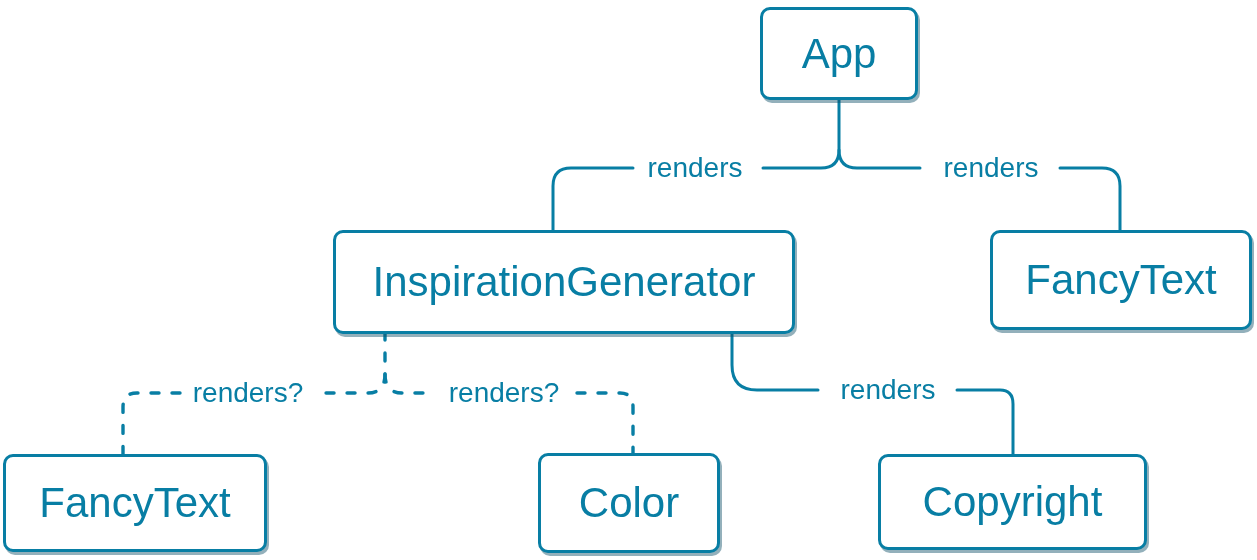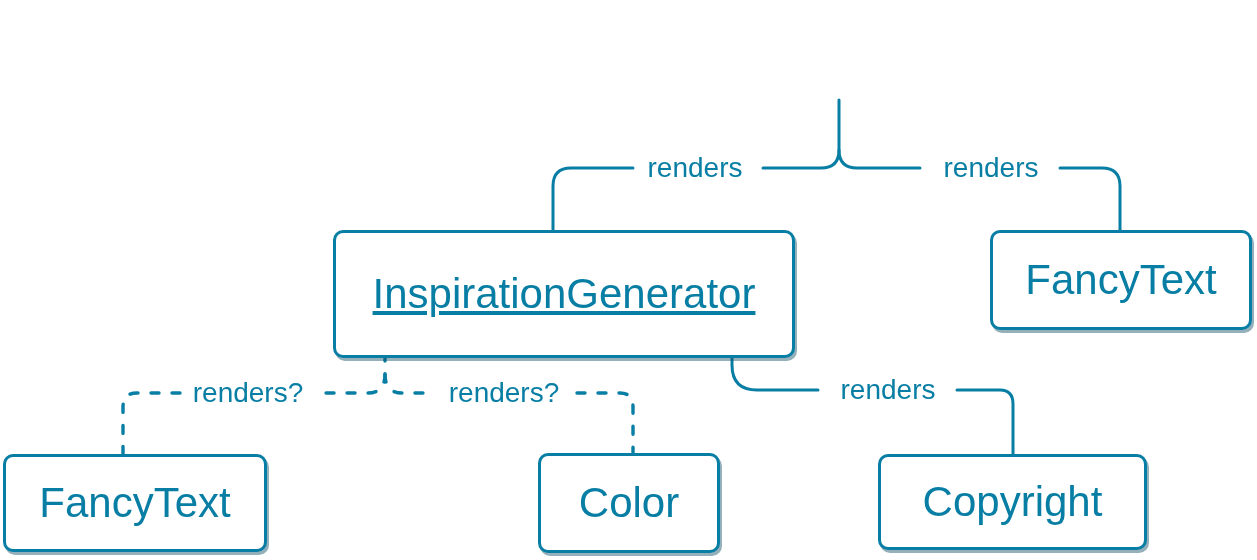--- a/index.html
+++ b/index.html
@@ -71,22 +71,25 @@
 
     <path d="M732 330 L732 365 Q732 390 757 390 L818 390 M957 390 L1000 390 Q1013 390 1013 404 L1013 454"></path>
 
     <path class="dashed" d="M385 332 L385 374"></path>
 
     <path class="dashed" d="M385 374 Q385 393 368 393 L316 393 M180 393 L137 393 Q123 393 123 407 L123 454"></path>
 
     <path class="dashed" d="M385 374 Q385 393 402 393 L433 393 M577 393 L620 393 Q633 393 633 407 L633 453"></path>
   </svg>
 
+  <div class="node" style="left:760px; top:7px; width:158px; height:93px;">
+    <span>App</span>
+  </div>
 
-  <div class="node" style="left:333px; top:230px; width:462px; height:128px;text-decoration:underline;">
+  <div class="node" style="left:333px; top:230px; width:462px; height:104px;">
     <span>InspirationGenerator</span>
   </div>
 
   <div class="node" style="left:990px; top:230px; width:262px; height:100px;">
     <span>FancyText</span>
   </div>
 
   <div class="node" style="left:3px; top:454px; width:264px; height:98px;">
     <span>FancyText</span>
   </div>

